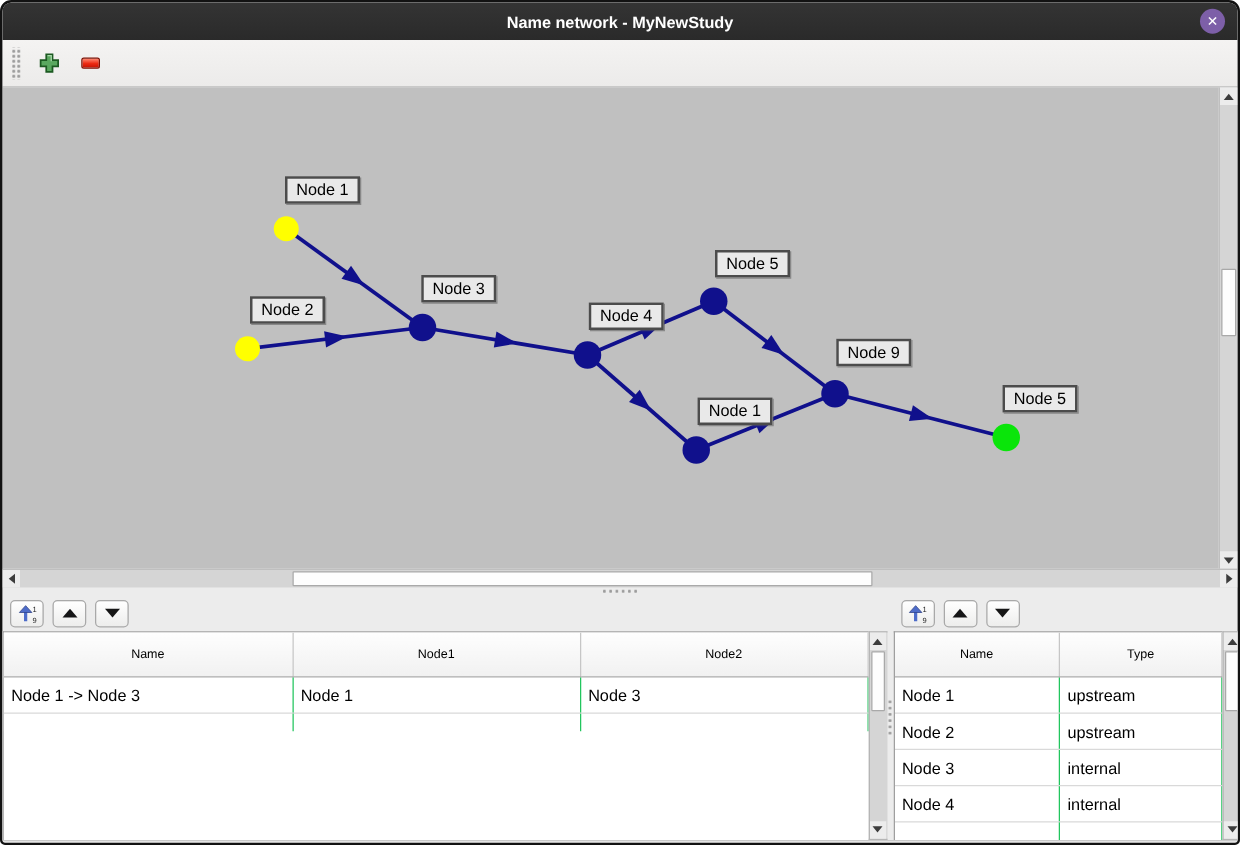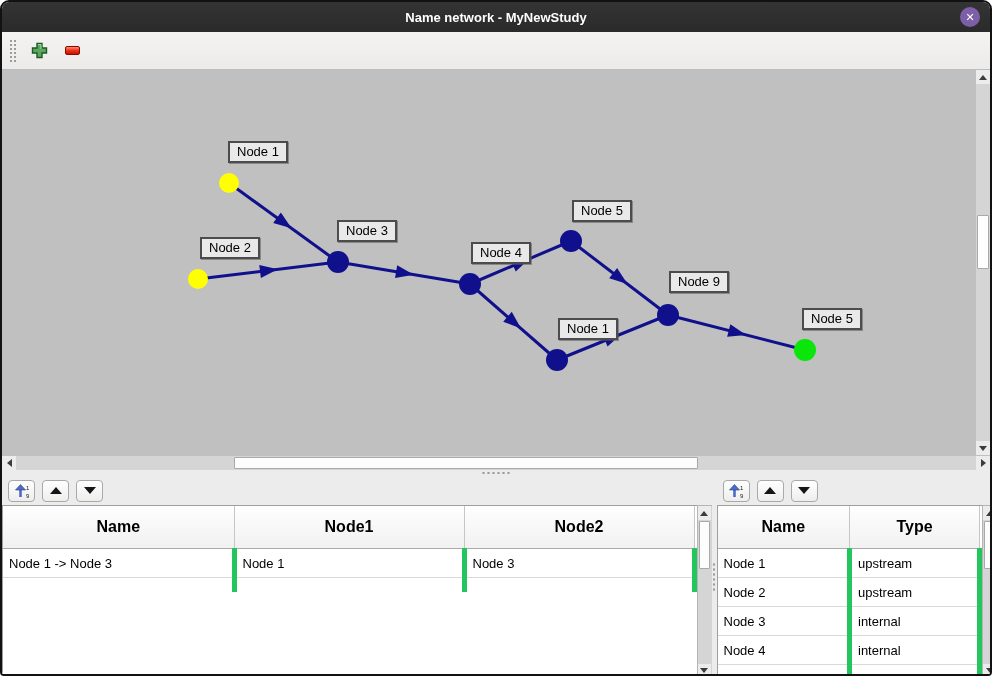--- a/index.html
+++ b/index.html
@@ -84,28 +84,28 @@
     width:27px;height:22px;border:1px solid #a9a9a9;border-radius:4px;cursor:pointer;
     background:linear-gradient(#ffffff,#ededec);
     display:flex;align-items:center;justify-content:center;
   }
   .tri-up-big{width:0;height:0;border-left:6px solid transparent;border-right:6px solid transparent;border-bottom:7px solid #161616;}
   .tri-down-big{width:0;height:0;border-left:6px solid transparent;border-right:6px solid transparent;border-top:7px solid #161616;}
   .table-zone{flex:1;display:flex;min-height:0;}
   .table-wrap{flex:1;overflow:hidden;background:#fff;border:1px solid #9f9f9f;border-right:none;border-bottom:none;}
   table{border-collapse:collapse;table-layout:fixed;background:#fff;}
   th{
-    height:19px;font-weight:bold;font-size:16px;color:#000;
+    height:19px;font-weight:normal;font-size:10px;color:#000;
     background:linear-gradient(#fefefe,#f1f1f1);
     border-right:1px solid #c6c6c6;border-bottom:1px solid #ababab;
     padding:12px;text-align:center;
   }
   td{
     height:29px;font-size:13px;color:#000;padding:0 0 0 6px;
-    border-right:5px solid #22c55e;border-bottom:1px solid #d9d9d9;
+    border-right:1px solid #22c55e;border-bottom:1px solid #d9d9d9;
     white-space:nowrap;overflow:hidden;
   }
   tr.phantom td{height:14px;border-bottom:none;}
   .tb-vscroll{flex:0 0 15px;background:#d5d5d5;border:1px solid #b5b5b5;border-right:none;position:relative;}
   .tb-vscroll .sb-btn{left:0;width:13px;height:14px;}
   .tb-vscroll .sb-up{top:0;} .tb-vscroll .sb-down{bottom:0;}
   .tb-vscroll .sb-thumb{left:1px;width:11px;top:15px;height:48px;}
   
   .statusbar{flex:0 0 18px;background:#ebebeb;border-top:1px solid #c9c9c9;position:relative;}
   .sizegrip{

